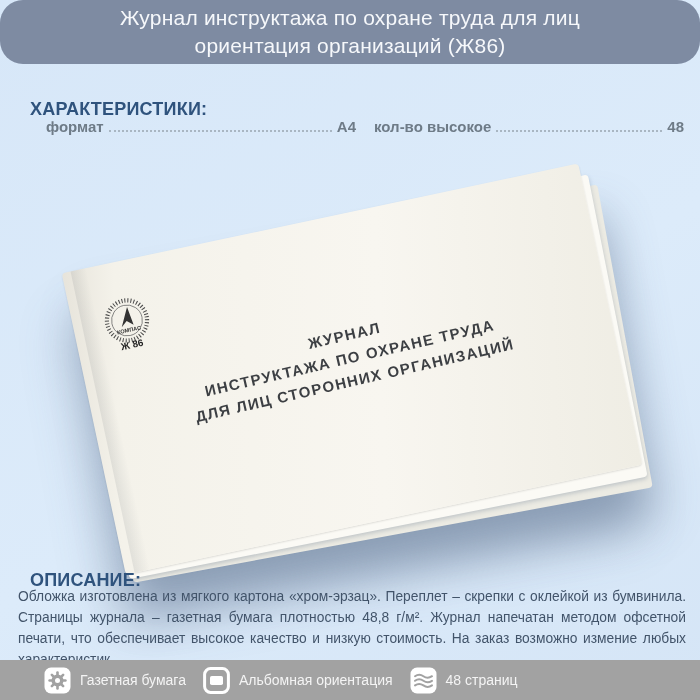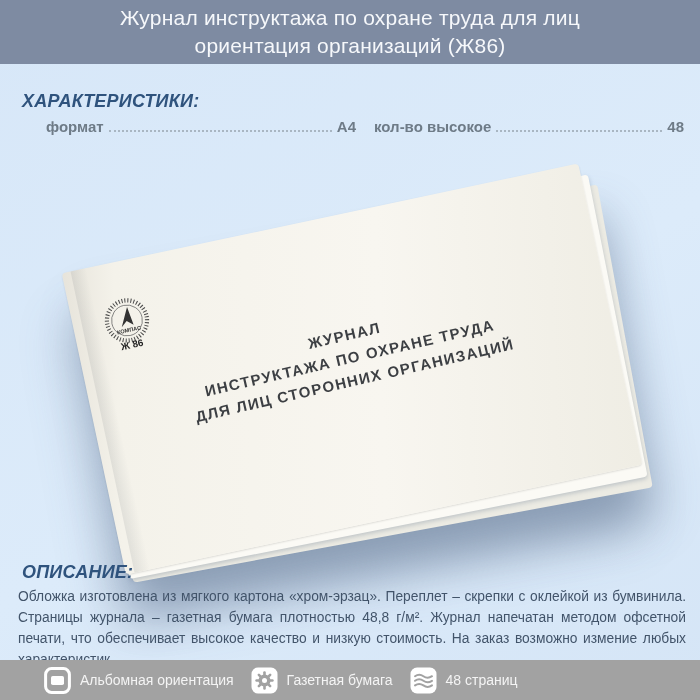--- a/index.html
+++ b/index.html
@@ -10,27 +10,28 @@
   }
   .page{position:absolute;inset:0;overflow:hidden;
     background:linear-gradient(150deg,#d7e7f8 0%,#dcebfa 55%,#d5e5f6 100%);}
 
   
   .topbar{
     position:absolute;top:0;left:0;right:0;height:64px;
     background:#7e8ba2;
     display:flex;flex-direction:column;align-items:center;justify-content:center;
     color:#f6f8fb;
+    border-radius:23px;
   }
   .topbar .t-line{font-size:21px;line-height:28px;letter-spacing:.2px;font-weight:400;}
 
   
   .sec-heading{
-    position:absolute;left:18px;margin:4px;
-    color:#2f537d;font-size:18px;font-weight:bold;letter-spacing:.2px;font-style:italic;
+    position:absolute;left:18px;margin:12px;
+    color:#2f537d;font-size:18px;font-weight:bold;letter-spacing:.2px;
   }
   .h-char{top:87px;}
   .h-desc{top:558px;}
 
   
   .char-grid{position:absolute;top:118px;left:18px;right:16px;display:flex;gap:18px;margin-left:28px;}
   .char-col{flex:1;min-width:0;}
   .char-row{display:flex;align-items:flex-end;margin-bottom:8px;
     color:#6e7b87;font-size:15px;font-weight:bold;}
   .char-row .lbl{white-space:nowrap;}
@@ -128,39 +129,39 @@
     </div>
   </div>
 
   <h2 class="sec-heading h-desc">ОПИСАНИЕ:</h2>
   <p class="desc-text">Обложка изготовлена из мягкого картона «хром-эрзац». Переплет – скрепки с оклейкой из бумвинила. Страницы журнала – газетная бумага плотностью 48,8 г/м². Журнал напечатан методом офсетной печати, что обеспечивает высокое качество и низкую стоимость. На заказ возможно измение любых характеристик</p>
 
   <footer class="bottombar">
 
     <div class="f-item">
       <svg class="f-ic" width="27" height="27" viewBox="0 0 27 27">
-        <rect x="1.6" y="1.6" width="23.8" height="23.8" rx="6" fill="none" stroke="#ffffff" stroke-width="3"></rect>
-        <rect x="7" y="9" width="13" height="9" rx="1.8" fill="#ffffff"></rect>
-      </svg>
-      <span class="f-label">Альбомная ориентация</span>
-    </div>
-
-    <div class="f-item">
-      <svg class="f-ic" width="27" height="27" viewBox="0 0 27 27">
         <rect x="0.5" y="0.5" width="26" height="26" rx="6.5" fill="#ffffff"></rect>
         <g fill="#a2a2a2">
           <rect x="12.2" y="4.3" width="2.6" height="18.4" rx="1.2"></rect>
           <rect x="12.2" y="4.3" width="2.6" height="18.4" rx="1.2" transform="rotate(45 13.5 13.5)"></rect>
           <rect x="12.2" y="4.3" width="2.6" height="18.4" rx="1.2" transform="rotate(90 13.5 13.5)"></rect>
           <rect x="12.2" y="4.3" width="2.6" height="18.4" rx="1.2" transform="rotate(135 13.5 13.5)"></rect>
           <circle cx="13.5" cy="13.5" r="6"></circle>
         </g>
         <circle cx="13.5" cy="13.5" r="2.5" fill="#ffffff"></circle>
       </svg>
       <span class="f-label">Газетная бумага</span>
+    </div>
+
+    <div class="f-item">
+      <svg class="f-ic" width="27" height="27" viewBox="0 0 27 27">
+        <rect x="1.6" y="1.6" width="23.8" height="23.8" rx="6" fill="none" stroke="#ffffff" stroke-width="3"></rect>
+        <rect x="7" y="9" width="13" height="9" rx="1.8" fill="#ffffff"></rect>
+      </svg>
+      <span class="f-label">Альбомная ориентация</span>
     </div>
 
     <div class="f-item">
       <svg class="f-ic" width="27" height="27" viewBox="0 0 27 27">
         <rect x="0.5" y="0.5" width="26" height="26" rx="6.5" fill="#ffffff"></rect>
         <g fill="none" stroke="#a2a2a2" stroke-width="2" stroke-linecap="round">
           <path d="M5 9.2 q4.2 -3 8.4 0 t8.6 0"></path>
           <path d="M5 13.8 q4.2 -3 8.4 0 t8.6 0"></path>
           <path d="M5 18.4 q4.2 -3 8.4 0 t8.6 0"></path>
         </g>

